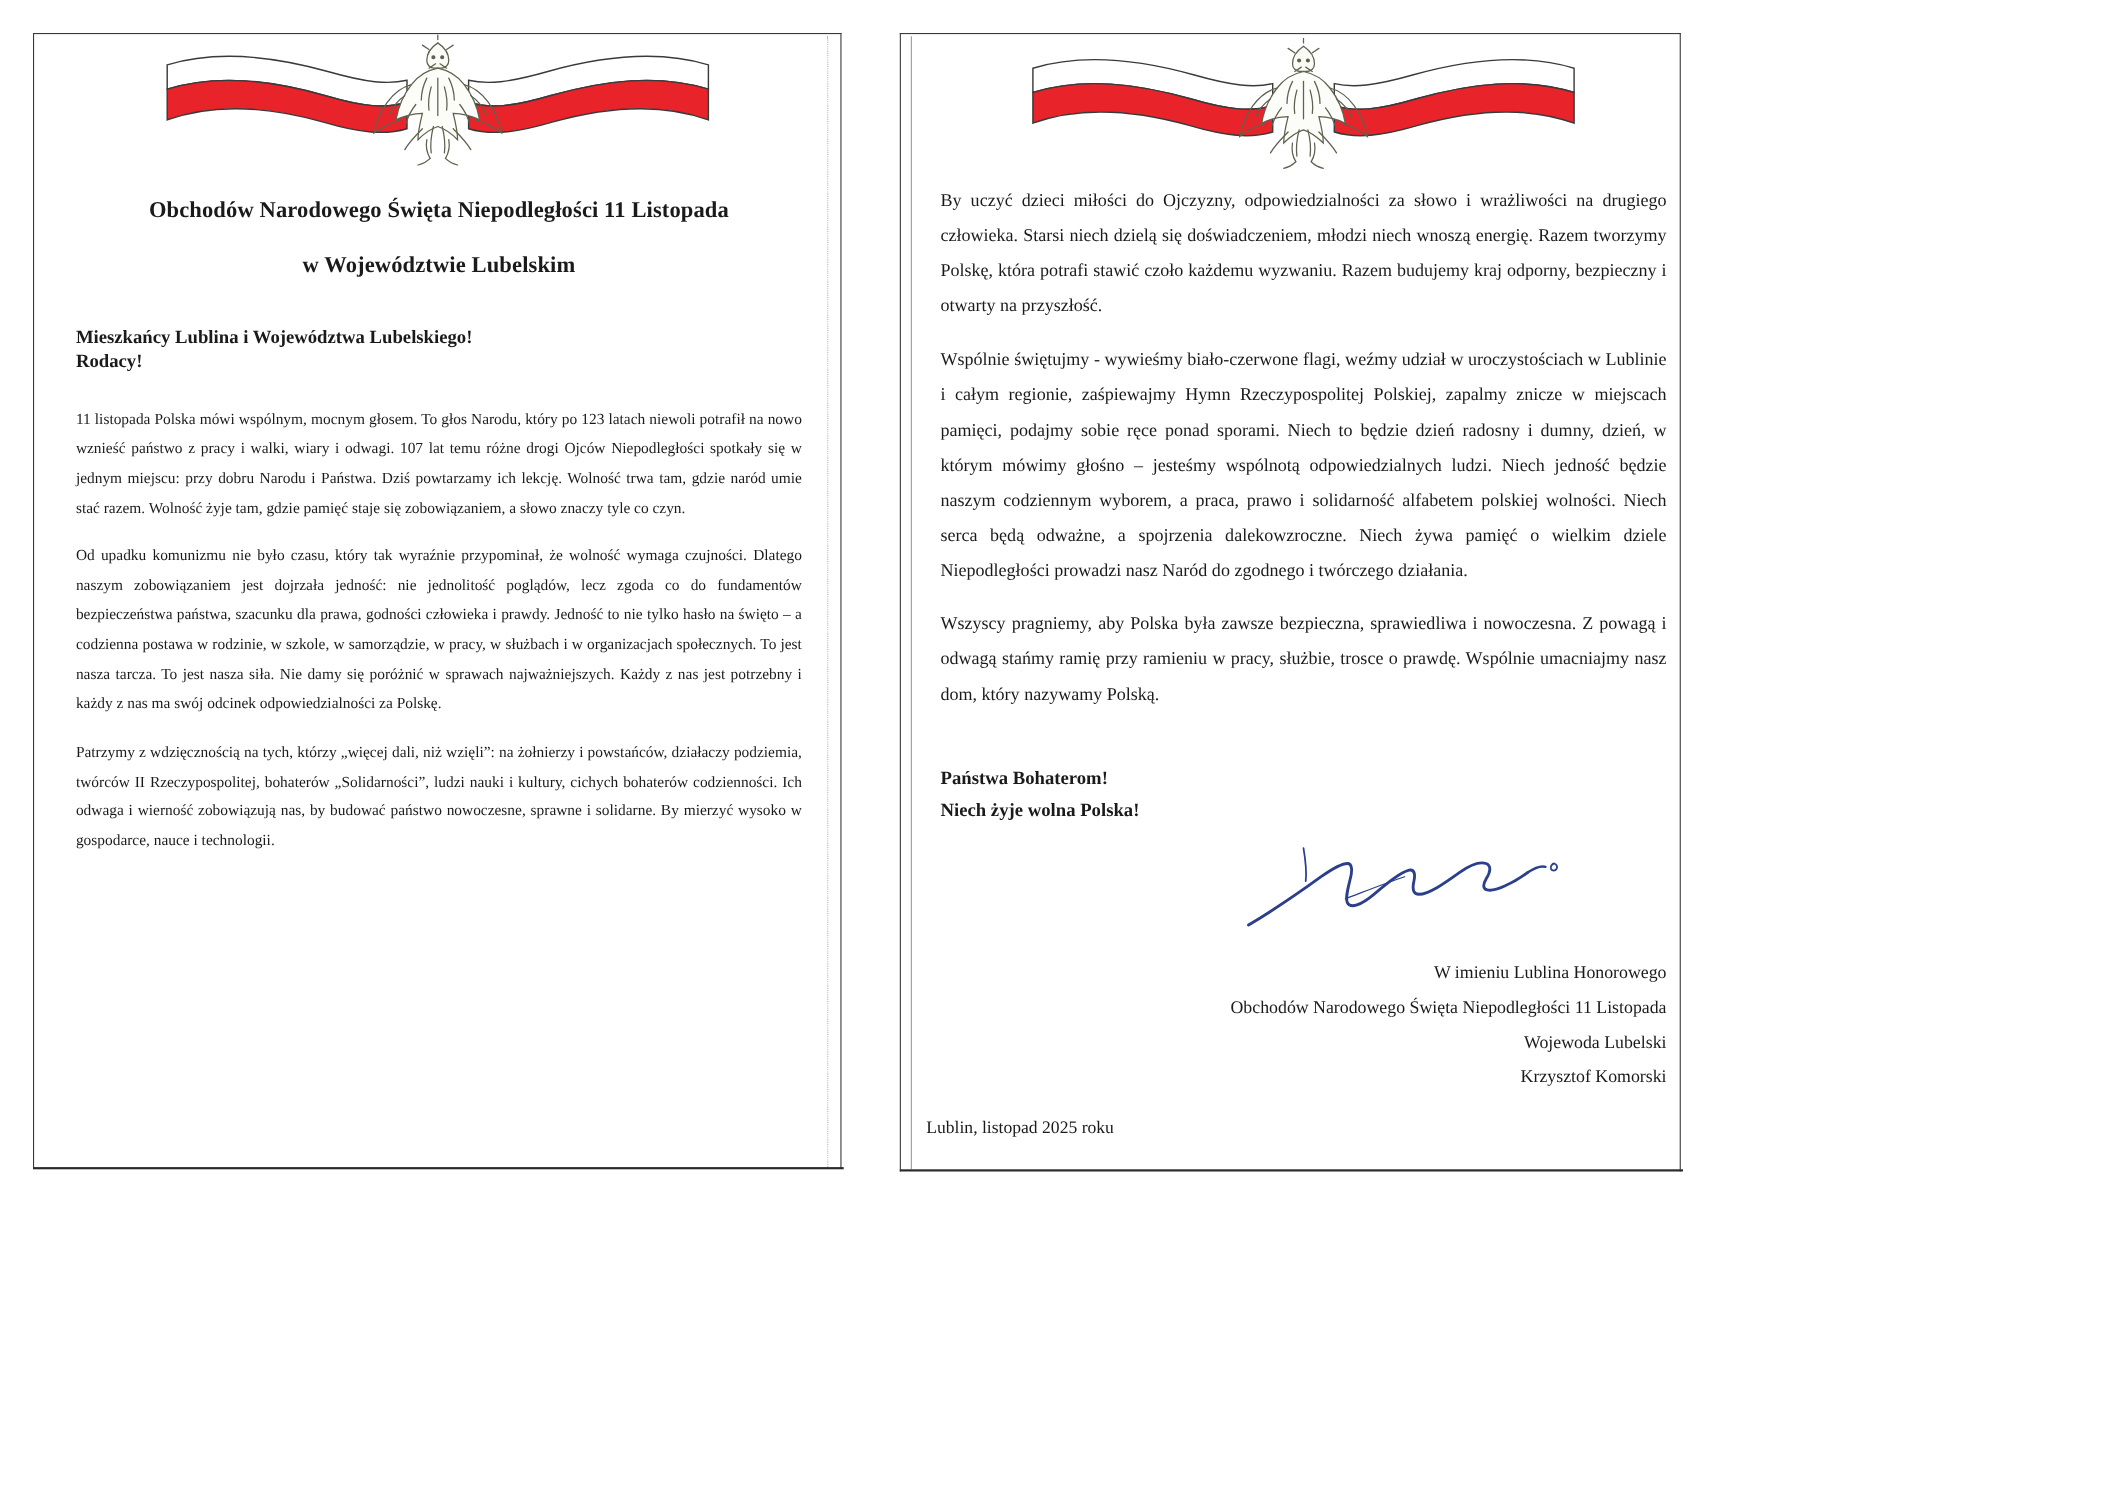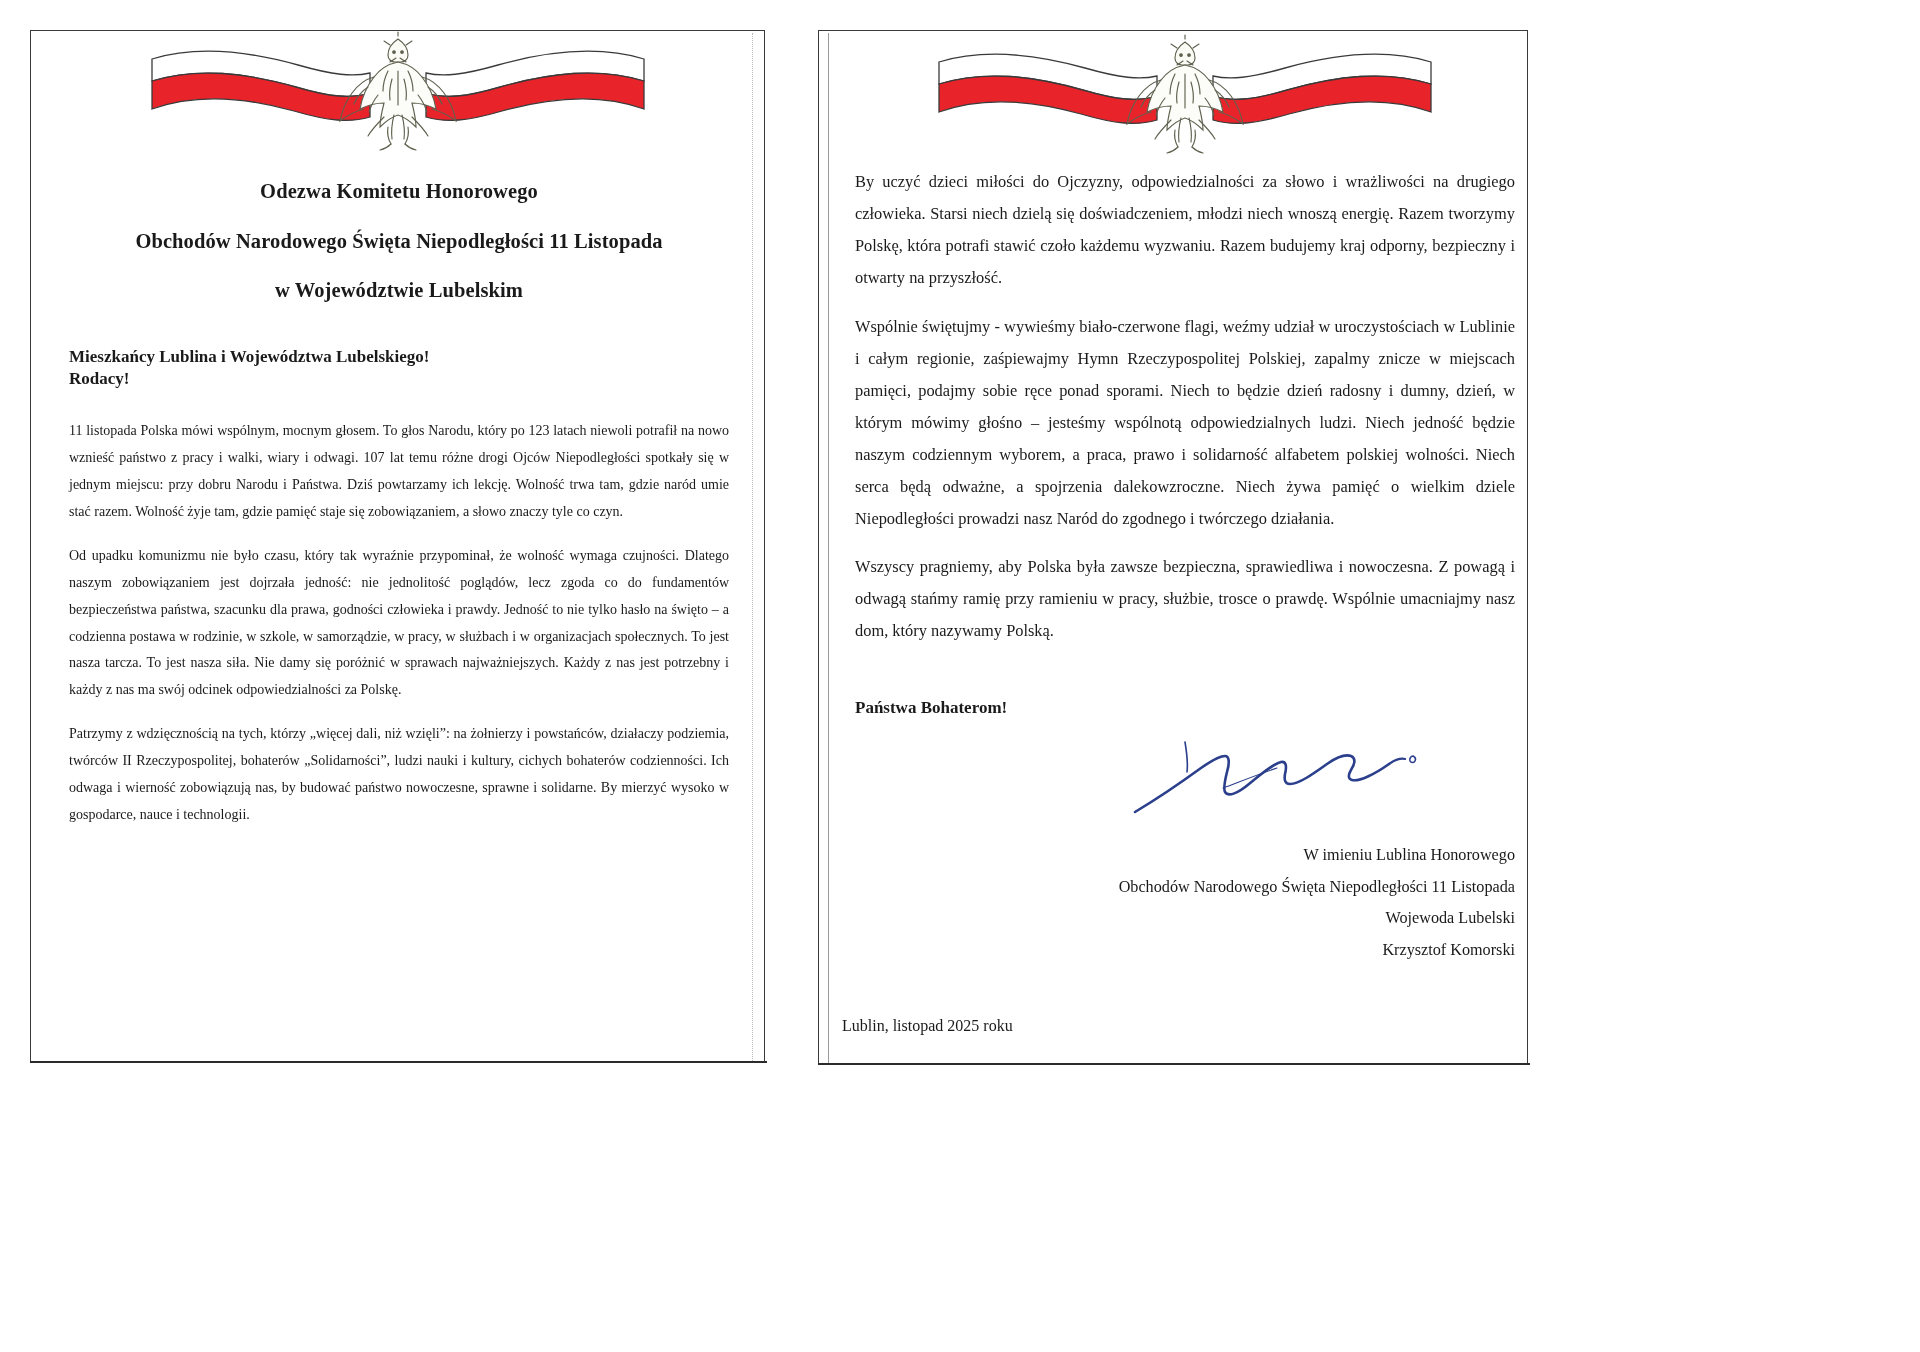--- a/index.html
+++ b/index.html
@@ -71,21 +71,20 @@
           <path d="M250 96 C249 102, 250 108, 253 113 M270 96 C271 102, 270 108, 267 113"></path>
           <path d="M253 113 C250 116, 246 118, 242 119 M267 113 C270 116, 274 118, 278 119"></path>
           <path d="M246 86 C240 92, 234 98, 230 105 M274 86 C280 92, 286 98, 290 105"></path>
           <path d="M256 84 C254 92, 253 100, 254 108 M264 84 C266 92, 267 100, 266 108"></path>
         </g>
       </svg>
     </div>
 
     <div class="lp-body">
       <div class="title-block">
-        <div class="title-line">Odezwa Komitetu Honorowego</div>
         <div class="title-line wide">Obchodów Narodowego Święta Niepodległości 11 Listopada</div>
         <div class="title-line">w Województwie Lubelskim</div>
       </div>
 
       <div class="salutation">
         <div>Mieszkańcy Lublina i Województwa Lubelskiego!</div>
         <div>Rodacy!</div>
       </div>
 
       <p class="para first">11 listopada Polska mówi wspólnym, mocnym głosem. To głos Narodu, który po 123 latach niewoli potrafił na nowo wznieść państwo z pracy i walki, wiary i odwagi. 107 lat temu różne drogi Ojców Niepodległości spotkały się w jednym miejscu: przy dobru Narodu i Państwa. Dziś powtarzamy ich lekcję. Wolność trwa tam, gdzie naród umie stać razem. Wolność żyje tam, gdzie pamięć staje się zobowiązaniem, a słowo znaczy tyle co czyn.</p>
@@ -127,20 +126,21 @@
     </svg>
   </div>
 
   <div class="rp-body">
     <p class="rp-para">By uczyć dzieci miłości do Ojczyzny, odpowiedzialności za słowo i wrażliwości na drugiego człowieka. Starsi niech dzielą się doświadczeniem, młodzi niech wnoszą energię. Razem tworzymy Polskę, która potrafi stawić czoło każdemu wyzwaniu. Razem budujemy kraj odporny, bezpieczny i otwarty na przyszłość.</p>
     <p class="rp-para">Wspólnie świętujmy - wywieśmy biało-czerwone flagi, weźmy udział w uroczystościach w Lublinie i całym regionie, zaśpiewajmy Hymn Rzeczypospolitej Polskiej, zapalmy znicze w miejscach pamięci, podajmy sobie ręce ponad sporami. Niech to będzie dzień radosny i dumny, dzień, w którym mówimy głośno – jesteśmy wspólnotą odpowiedzialnych ludzi. Niech jedność będzie naszym codziennym wyborem, a praca, prawo i solidarność alfabetem polskiej wolności. Niech serca będą odważne, a spojrzenia dalekowzroczne. Niech żywa pamięć o wielkim dziele Niepodległości prowadzi nasz Naród do zgodnego i twórczego działania.</p>
     <p class="rp-para">Wszyscy pragniemy, aby Polska była zawsze bezpieczna, sprawiedliwa i nowoczesna. Z powagą i odwagą stańmy ramię przy ramieniu w pracy, służbie, trosce o prawdę. Wspólnie umacniajmy nasz dom, który nazywamy Polską.</p>
 
     <div class="slogans">
       <div>Państwa Bohaterom!</div>
+      <div>Niech żyje wolna Polska!</div>
     </div>
 
     <div class="sig-area">
       <svg class="signature" viewBox="0 0 320 90">
         <g fill="none" stroke="#2b3f8c" stroke-linecap="round" stroke-linejoin="round">
           <path d="M58 4 C60 16, 61 26, 60 34" stroke-width="1.6"></path>
           <path d="M8 74 C28 62, 52 46, 74 30 C84 23, 92 18, 98 18 C102 18, 103 24, 100 34 C98 42, 96 50, 98 54 C101 59, 110 56, 122 46 C134 36, 146 26, 154 24 C159 23, 160 28, 158 36 C157 42, 158 46, 163 46 C172 46, 186 36, 200 26 C210 19, 218 16, 224 18 C229 20, 228 26, 224 32 C221 37, 221 41, 225 42 C232 44, 248 36, 262 26" stroke-width="2.6"></path>
           <path d="M262 26 C268 22, 274 20, 278 21" stroke-width="2.2"></path>
           <path d="M286 18 C288 19, 289 21, 288 23 C287 25, 284 25, 283 23 C282 21, 284 18, 286 18 Z" stroke-width="1.6"></path>
           <path d="M96 50 C112 44, 132 36, 150 30" stroke-width="1.1"></path>

